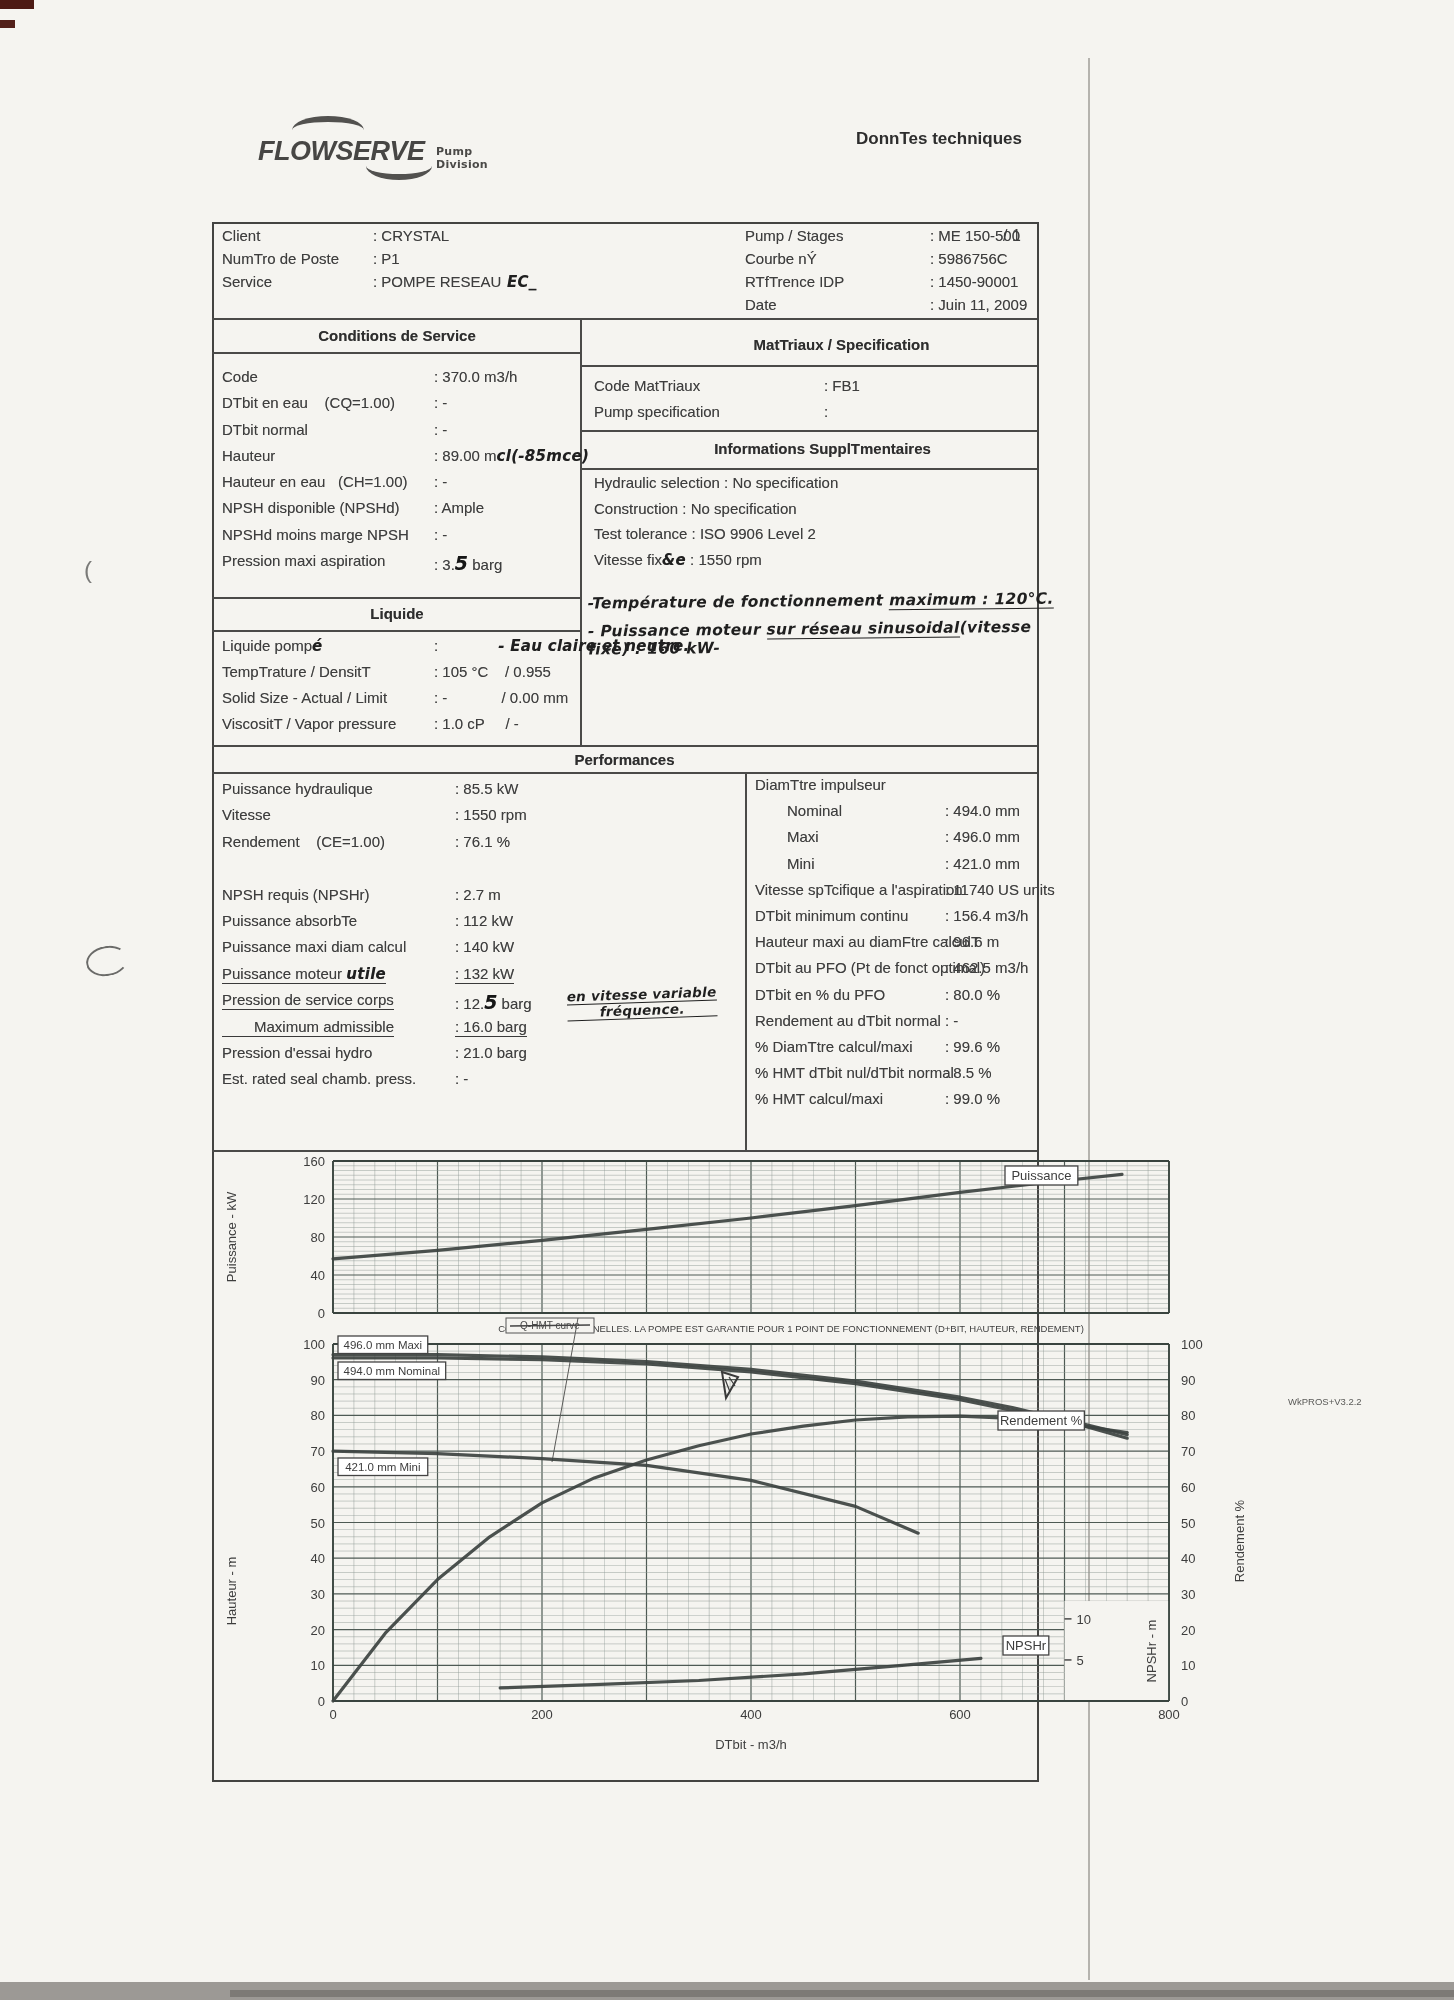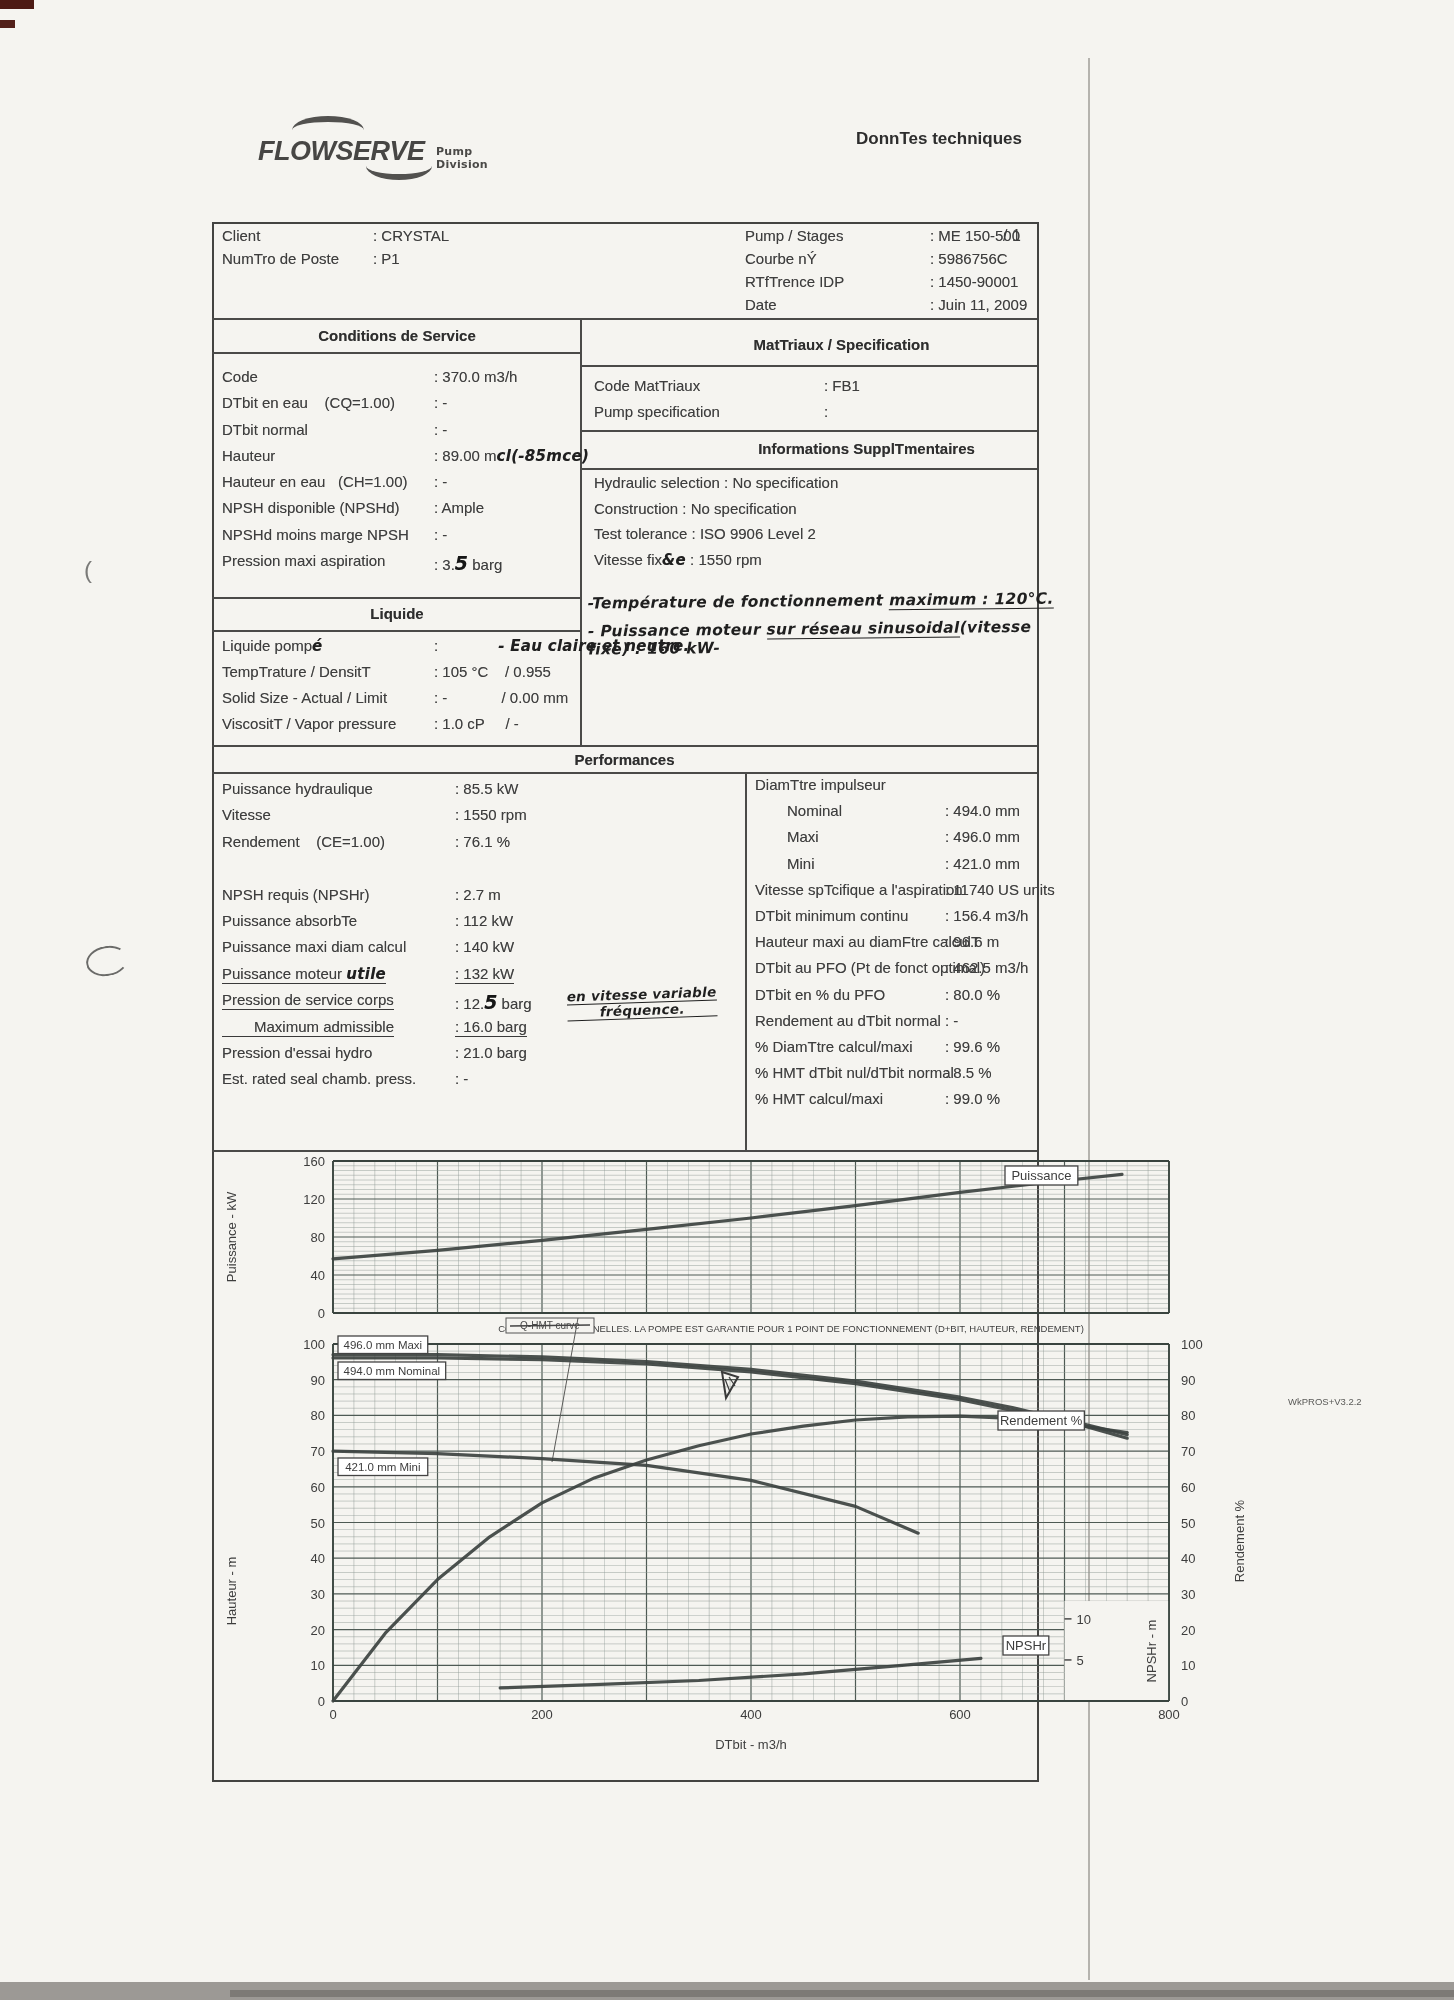--- a/index.html
+++ b/index.html
@@ -55,20 +55,21 @@
   <div class="hline" style="left:212px;top:630px;width:370px;"></div>
   <div class="hline" style="left:212px;top:745px;width:825px;"></div>
   <div class="hline" style="left:212px;top:772px;width:825px;"></div>
   <div class="hline" style="left:212px;top:1150px;width:825px;"></div>
   <div class="vline" style="left:580px;top:318px;height:427px;"></div>
   <div class="vline" style="left:745px;top:772px;height:378px;"></div>
 
   <div class="abs rows" style="left:222px;top:227px;width:560px;">
       <div class="row" style="height: 23px;"><span class="lab">Client</span><span class="val" style="left: 151px;">: CRYSTAL</span></div>
       <div class="row" style="height: 23px;"><span class="lab">NumTro de Poste</span><span class="val" style="left: 151px;">: P1</span></div>
+      <div class="row" style="height: 23px;"><span class="lab">Service</span><span class="val" style="left: 151px;">: POMPE RESEAU<span class="hw"> EC_</span></span></div>
     </div>
   <div class="abs rows" style="left:745px;top:227px;width:290px;">
       <div class="row" style="height: 23px;"><span class="lab">Pump / Stages</span><span class="val" style="left: 185px;">: ME 150-500</span><span class="suffix" style="left: 258px;">/ 1</span></div>
       <div class="row" style="height: 23px;"><span class="lab">Courbe nÝ</span><span class="val" style="left: 185px;">: 5986756C</span></div>
       <div class="row" style="height: 23px;"><span class="lab">RTfTrence IDP</span><span class="val" style="left: 185px;">: 1450-90001</span></div>
       <div class="row" style="height: 23px;"><span class="lab">Date</span><span class="val" style="left: 185px;">: Juin 11, 2009</span></div>
     </div>
 
   <div class="abs sechead" style="left:222px;top:327px;width:350px;">Conditions de Service</div>
   <div class="abs rows" style="left:222px;top:368px;width:350px;">
@@ -81,21 +82,21 @@
       <div class="row" style="height: 26.3px;"><span class="lab">NPSHd moins marge NPSH</span><span class="val" style="left: 212px;">: -</span></div>
       <div class="row" style="height: 26.3px;"><span class="lab">Pression maxi aspiration</span><span class="val" style="left: 212px;">: 3.<span class="hwbig">5</span> barg</span></div>
     </div>
 
   <div class="abs sechead" style="left:582px;top:336px;width:519px;">MatTriaux / Specification</div>
   <div class="abs rows" style="left:594px;top:377px;width:430px;">
       <div class="row" style="height: 26px;"><span class="lab">Code MatTriaux</span><span class="val" style="left: 230px;">: FB1</span></div>
       <div class="row" style="height: 26px;"><span class="lab">Pump specification</span><span class="val" style="left: 230px;">:</span></div>
     </div>
 
-  <div class="abs sechead" style="left:582px;top:440px;width:481px;padding-left:44px;">Informations SupplTmentaires</div>
+  <div class="abs sechead" style="left:582px;top:440px;width:481px;">Informations SupplTmentaires</div>
   <div class="abs rows" style="left:594px;top:474px;width:430px;">
       <div class="row" style="height: 25.5px;"><span class="free">Hydraulic selection : No specification</span></div>
       <div class="row" style="height: 25.5px;"><span class="free">Construction : No specification</span></div>
       <div class="row" style="height: 25.5px;"><span class="free">Test tolerance : ISO 9906 Level 2</span></div>
       <div class="row" style="height: 25.5px;"><span class="free">Vitesse fix<span class="hw">&amp;e</span> : 1550 rpm</span></div>
     </div>
   <div class="abs" id="hand-notes" style="left:588px;top:592px;width:470px;transform:rotate(-0.6deg);">
       <div class="hw notes-line" style="margin-bottom: 10px;">-Température de fonctionnement <span class="uline-hw">maximum :  120°C.</span></div>
       <div class="hw notes-line" style="margin-bottom: 10px;">- Puissance moteur <span class="uline-hw">sur réseau sinusoidal</span>(vitesse fixe) :  160 kW-</div>
     </div>

